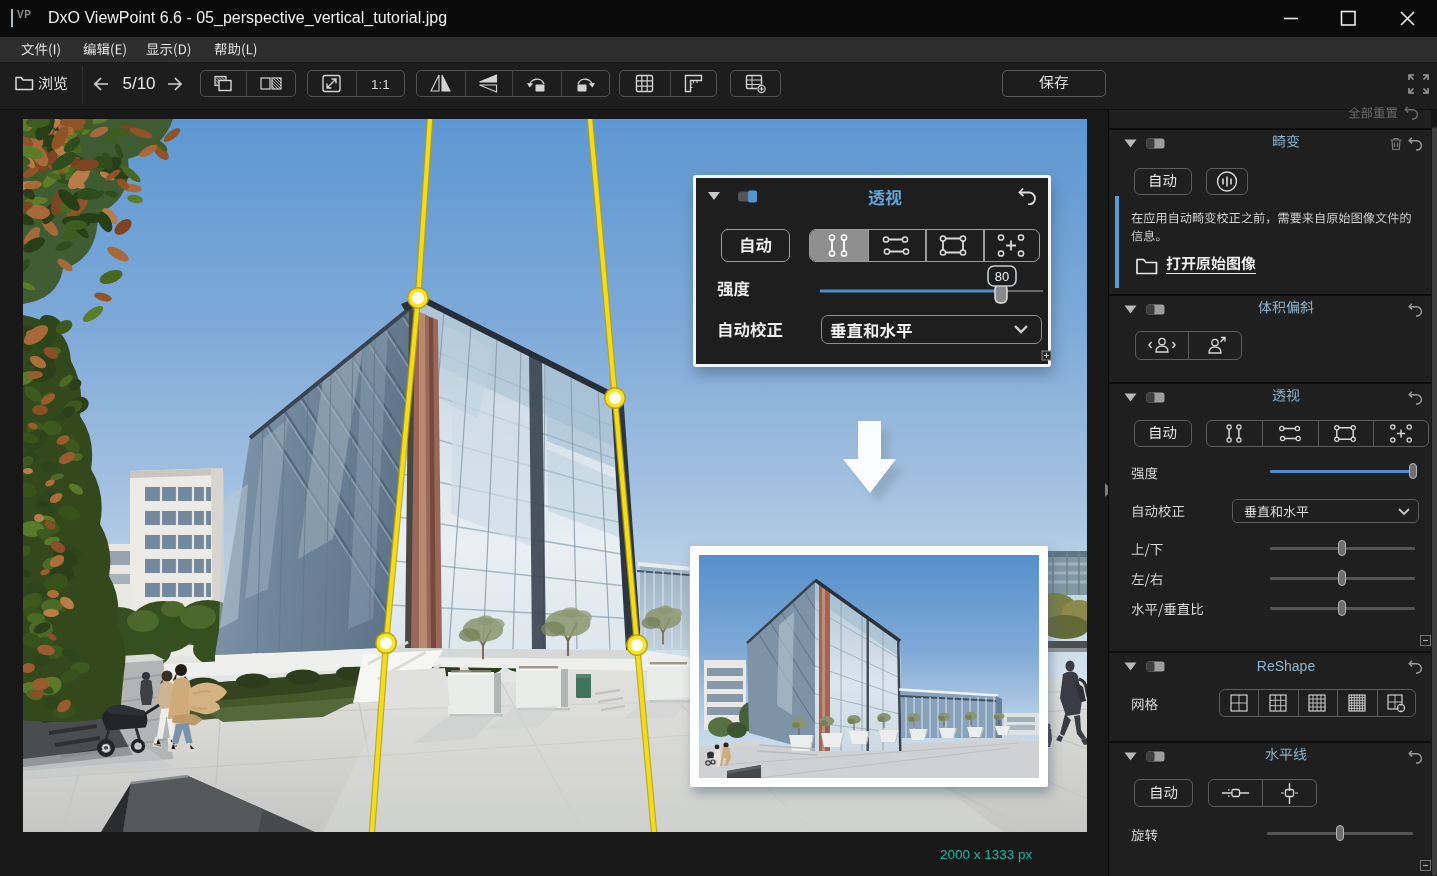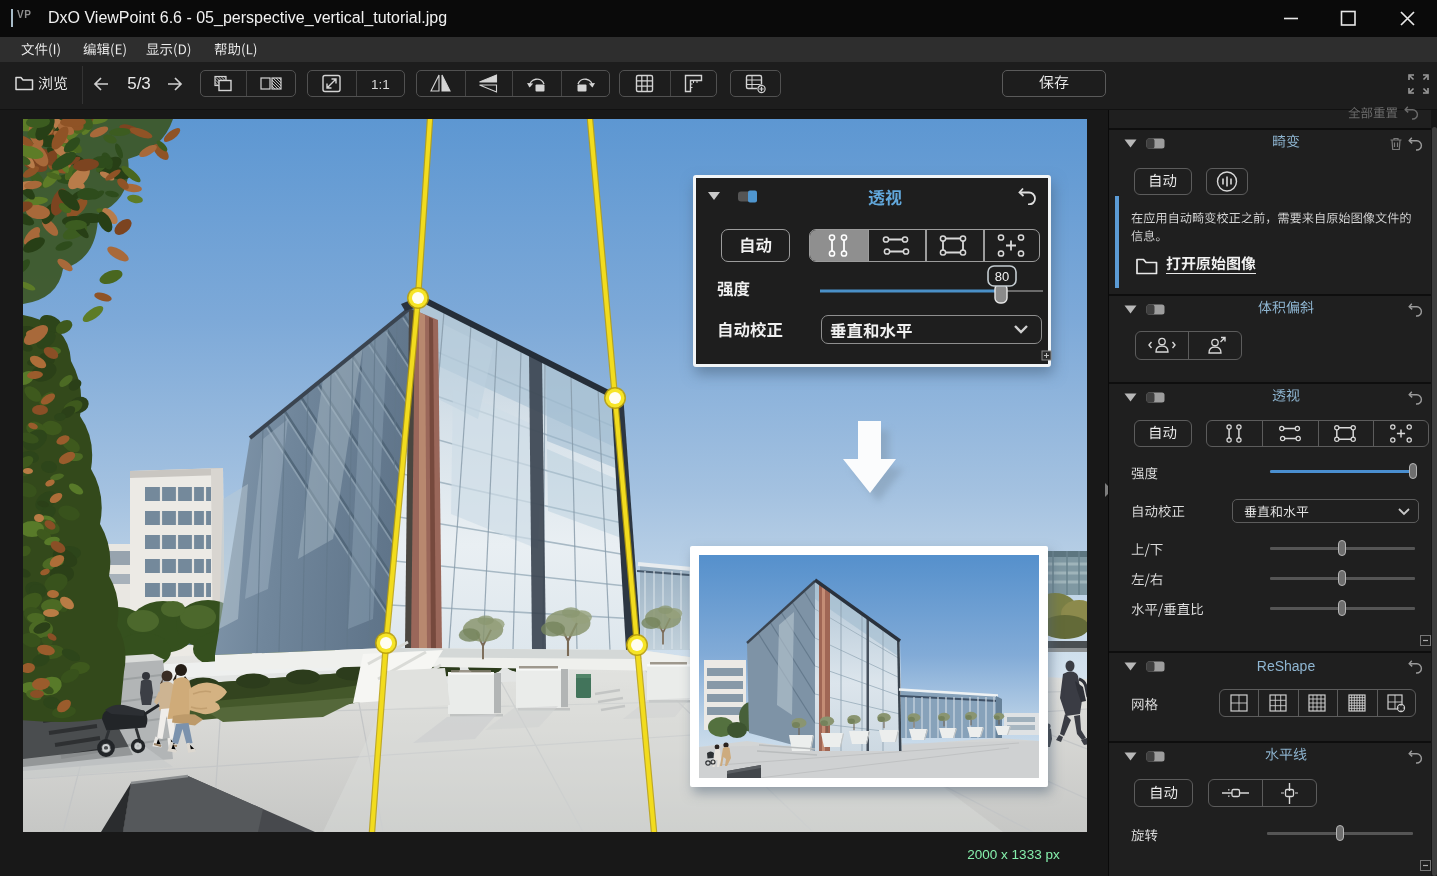--- a/index.html
+++ b/index.html
@@ -42,21 +42,21 @@
 <svg style="position:absolute;left:38px;top:73px;overflow:visible" width="32" height="22">
     <g transform="translate(0,15.9)">
       <path d="M10.3 -11.0V-2.1H11.3V-11.0ZM12.8 -12.6V-0.1C12.8 0.1 12.7 0.2 12.5 0.2C12.3 0.2 11.7 0.2 11.0 0.2C11.1 0.5 11.3 0.9 11.3 1.2C12.3 1.2 12.9 1.2 13.2 1.0C13.6 0.8 13.8 0.6 13.8 -0.1V-12.6ZM1.2 -11.6C1.9 -11.0 2.8 -10.1 3.1 -9.6L3.9 -10.2C3.5 -10.8 2.7 -11.6 2.0 -12.2ZM0.6 -7.5C1.4 -7.0 2.3 -6.2 2.7 -5.7L3.4 -6.4C3.0 -6.9 2.1 -7.7 1.3 -8.2ZM0.9 0.1 1.9 0.8C2.5 -0.6 3.3 -2.3 3.8 -3.8L3.0 -4.4C2.4 -2.8 1.5 -1.0 0.9 0.1ZM4.5 -7.2C5.1 -6.3 5.9 -5.3 6.5 -4.2C5.8 -2.5 4.9 -1.0 3.6 0.1C3.8 0.3 4.2 0.7 4.4 0.9C5.6 -0.1 6.5 -1.5 7.2 -3.1C7.7 -2.2 8.1 -1.2 8.4 -0.5L9.3 -1.1C9.0 -2.0 8.4 -3.2 7.6 -4.4C8.1 -5.8 8.4 -7.3 8.7 -9.0H9.7V-10.0H4.2V-9.0H7.6C7.5 -7.8 7.2 -6.6 6.9 -5.5C6.4 -6.3 5.8 -7.1 5.3 -7.8ZM5.7 -12.1C6.1 -11.5 6.5 -10.6 6.7 -10.0L7.7 -10.5C7.5 -11.0 7.0 -11.8 6.6 -12.5Z M24.7 -9.4C25.4 -8.7 26.3 -7.6 26.7 -7.0L27.7 -7.4C27.3 -8.1 26.4 -9.1 25.6 -9.8ZM16.7 -11.8V-7.5H17.8V-11.8ZM19.9 -12.4V-7.0H21.0V-12.4ZM22.9 -2.7V-0.4C22.9 0.7 23.3 1.0 24.8 1.0C25.1 1.0 27.1 1.0 27.4 1.0C28.6 1.0 28.9 0.6 29.1 -1.1C28.8 -1.2 28.3 -1.3 28.1 -1.5C28.0 -0.2 27.9 0.0 27.3 0.0C26.9 0.0 25.2 0.0 24.9 0.0C24.2 0.0 24.0 -0.0 24.0 -0.4V-2.7ZM21.9 -4.9V-3.7C21.9 -2.5 21.5 -0.8 16.0 0.3C16.2 0.6 16.6 1.0 16.7 1.2C22.4 -0.1 23.0 -2.1 23.0 -3.7V-4.9ZM17.9 -6.6V-1.8H19.1V-5.6H26.1V-1.9H27.3V-6.6ZM23.8 -12.6C23.4 -10.9 22.7 -9.2 21.8 -8.1C22.1 -8.0 22.5 -7.7 22.7 -7.5C23.2 -8.2 23.7 -9.1 24.1 -10.1H29.0V-11.1H24.5C24.6 -11.5 24.8 -11.9 24.9 -12.4Z" fill="#e8e8e8"></path>
     </g>
   </svg>
 <div class="abs" style="left:82px;top:66px;width:1px;height:38px;background:#333"></div>
 <svg class="abs" style="left:92px;top:74px" width="96" height="20">
     <path d="M16 10H3M9 4l-6 6 6 6" stroke="#cfcfcf" stroke-width="1.7" fill="none"></path>
     <path d="M76 10h13M83 4l6 6-6 6" stroke="#cfcfcf" stroke-width="1.7" fill="none"></path>
   </svg>
-<div class="abs" style="left:116px;top:74px;width:46px;height:20px;font-size:17px;color:#e8e8e8;text-align:center;line-height:20px">5/3</div>
+<div class="abs" style="left:116px;top:74px;width:46px;height:20px;font-size:17px;color:#e8e8e8;text-align:center;line-height:20px">5/10</div>
 <div class="btn" style="left:200px;top:69.5px;width:96px;height:27px"></div>
 <svg class="abs" style="left:200px;top:69.5px;overflow:visible" width="46" height="27">
     <g transform="translate(23.0,13.5)">
       <clipPath id="hc1">
         <rect x="-8" y="-7" width="11" height="9"></rect>
       </clipPath>
       <path d="M-17.0 -7 l9 9 M-14.0 -7 l9 9 M-11.0 -7 l9 9 M-8.0 -7 l9 9 M-5.0 -7 l9 9 M-2.0 -7 l9 9 M1.0 -7 l9 9" stroke="#cfcfcf" stroke-width="0.9" clip-path="url(#hc1)" fill="none"></path>
       <rect x="-8" y="-7" width="11" height="9" fill="none" stroke="#d4d4d4" stroke-width="1.2"></rect>
       <rect x="-4" y="-3" width="12" height="10" fill="#1d1d1d" stroke="#d4d4d4" stroke-width="1.4"></rect>
     </g>
@@ -894,21 +894,21 @@
     <circle cx="27" cy="190" r="2.6" fill="#2a2320"></circle>
     <path d="M24 193c3-1.5 5-1.5 6.5 0l1.5 10-4 8h-2l1-7-2.5-2-1.5 9h-2z" fill="#cdab7e"></path>
     <circle cx="18" cy="192" r="2.4" fill="#2a2320"></circle>
     <path d="M16 195c2.5-1.5 4-1 5 0l1 9-2 8h-2l0.5-7h-2l-1 7h-2z" fill="#e8e3dc"></path>
     <path d="M8 198c2.5-2 5-2 7 0l-0.5 5-6 0.5z" fill="#2e3134"></path>
     <circle cx="9" cy="208" r="2.2" fill="none" stroke="#2e3134" stroke-width="1.2"></circle>
     <circle cx="14" cy="207" r="2" fill="none" stroke="#2e3134" stroke-width="1.2"></circle>
     <polygon points="28,216 62,210 62,223 28,223" fill="#43474b"></polygon>
     <polygon points="28,216 62,210 62,213 28,219" fill="#5a5e62"></polygon>
   </svg>
-<div class="abs" style="left:940px;top:847px;width:147px;text-align:center;font-size:13.5px;color:#86efac">2000 x 1333 px</div>
+<div class="abs" style="left:940px;top:847px;width:147px;text-align:left;font-size:13.5px;color:#14b8a6">2000 x 1333 px</div>
 <svg class="abs" style="left:1103px;top:480px" width="10" height="20">
     <path d="M2 3v14l7-7z" fill="#7d7d7d"></path>
   </svg>
 <div class="abs" style="left:1109px;top:110px;width:328px;height:766px;background:#1f1f1f"></div>
 <div class="abs" style="left:1108px;top:110px;width:1px;height:766px;background:#0a0a0a"></div>
 <div class="abs" style="left:1431px;top:110px;width:6px;height:766px;background:#161616"></div>
 <div class="abs" style="left:1431.5px;top:127px;width:5px;height:749px;background:#3e3e3e;border-radius:3px"></div>
 <svg class="abs" style="left:1348px;top:104px;overflow:visible" width="52" height="20">
     <g transform="translate(0,13.5)">
       <path d="M6.2 -10.6C4.9 -8.7 2.6 -6.8 0.3 -5.8C0.6 -5.6 0.8 -5.3 1.0 -5.0C1.5 -5.3 2.0 -5.6 2.5 -5.9V-5.1H5.8V-3.1H2.5V-2.3H5.8V-0.2H1.0V0.7H11.6V-0.2H6.7V-2.3H10.1V-3.1H6.7V-5.1H10.1V-5.9C10.6 -5.6 11.1 -5.2 11.6 -5.0C11.7 -5.2 12.0 -5.6 12.2 -5.8C10.2 -6.8 8.3 -8.1 6.8 -9.9L7.0 -10.2ZM2.5 -5.9C3.9 -6.8 5.2 -8.0 6.2 -9.2C7.4 -7.9 8.7 -6.8 10.1 -5.9Z M14.3 -7.9C14.6 -7.2 14.9 -6.3 15.1 -5.7L15.9 -5.9C15.8 -6.5 15.4 -7.4 15.1 -8.1ZM20.3 -9.8V1.0H21.2V-9.0H23.2C22.9 -8.0 22.4 -6.7 21.9 -5.6C23.0 -4.5 23.3 -3.6 23.3 -2.8C23.3 -2.3 23.2 -1.9 23.0 -1.8C22.9 -1.7 22.7 -1.7 22.5 -1.7C22.2 -1.7 21.9 -1.7 21.5 -1.7C21.7 -1.4 21.8 -1.0 21.8 -0.8C22.1 -0.8 22.5 -0.8 22.9 -0.8C23.1 -0.9 23.4 -0.9 23.6 -1.1C24.0 -1.4 24.2 -2.0 24.2 -2.7C24.2 -3.6 23.9 -4.5 22.8 -5.7C23.3 -6.9 23.9 -8.3 24.4 -9.5L23.7 -9.9L23.6 -9.8ZM15.6 -10.3C15.8 -9.9 16.0 -9.4 16.1 -9.0H13.5V-8.2H19.4V-9.0H17.1C16.9 -9.5 16.7 -10.1 16.4 -10.6ZM17.9 -8.1C17.7 -7.4 17.3 -6.4 17.0 -5.7H13.1V-4.8H19.7V-5.7H17.9C18.2 -6.3 18.6 -7.2 18.9 -7.9ZM13.9 -3.6V0.9H14.8V0.3H18.2V0.8H19.1V-3.6ZM14.8 -0.5V-2.8H18.2V-0.5Z M27.0 -6.8V-2.9H30.7V-2.0H26.6V-1.2H30.7V-0.2H25.6V0.6H36.9V-0.2H31.7V-1.2H36.1V-2.0H31.7V-2.9H35.6V-6.8H31.7V-7.5H36.8V-8.3H31.7V-9.2C33.1 -9.4 34.5 -9.5 35.6 -9.7L35.1 -10.4C33.1 -10.1 29.6 -9.8 26.7 -9.8C26.8 -9.6 26.9 -9.2 26.9 -9.0C28.1 -9.1 29.4 -9.1 30.7 -9.2V-8.3H25.7V-7.5H30.7V-6.8ZM27.9 -4.5H30.7V-3.6H27.9ZM31.7 -4.5H34.6V-3.6H31.7ZM27.9 -6.1H30.7V-5.1H27.9ZM31.7 -6.1H34.6V-5.1H31.7Z M45.6 -9.3H47.8V-8.2H45.6ZM42.7 -9.3H44.8V-8.2H42.7ZM39.9 -9.3H41.9V-8.2H39.9ZM39.9 -5.3V-0.1H38.2V0.6H49.3V-0.1H47.6V-5.3H43.7L43.9 -6.1H49.0V-6.8H44.0L44.1 -7.5H48.7V-10.0H39.0V-7.5H43.2L43.1 -6.8H38.4V-6.1H43.0L42.8 -5.3ZM40.8 -0.1V-0.9H46.7V-0.1ZM40.8 -3.4H46.7V-2.7H40.8ZM40.8 -4.0V-4.7H46.7V-4.0ZM40.8 -2.1H46.7V-1.4H40.8Z" fill="#6c6c6c"></path>

